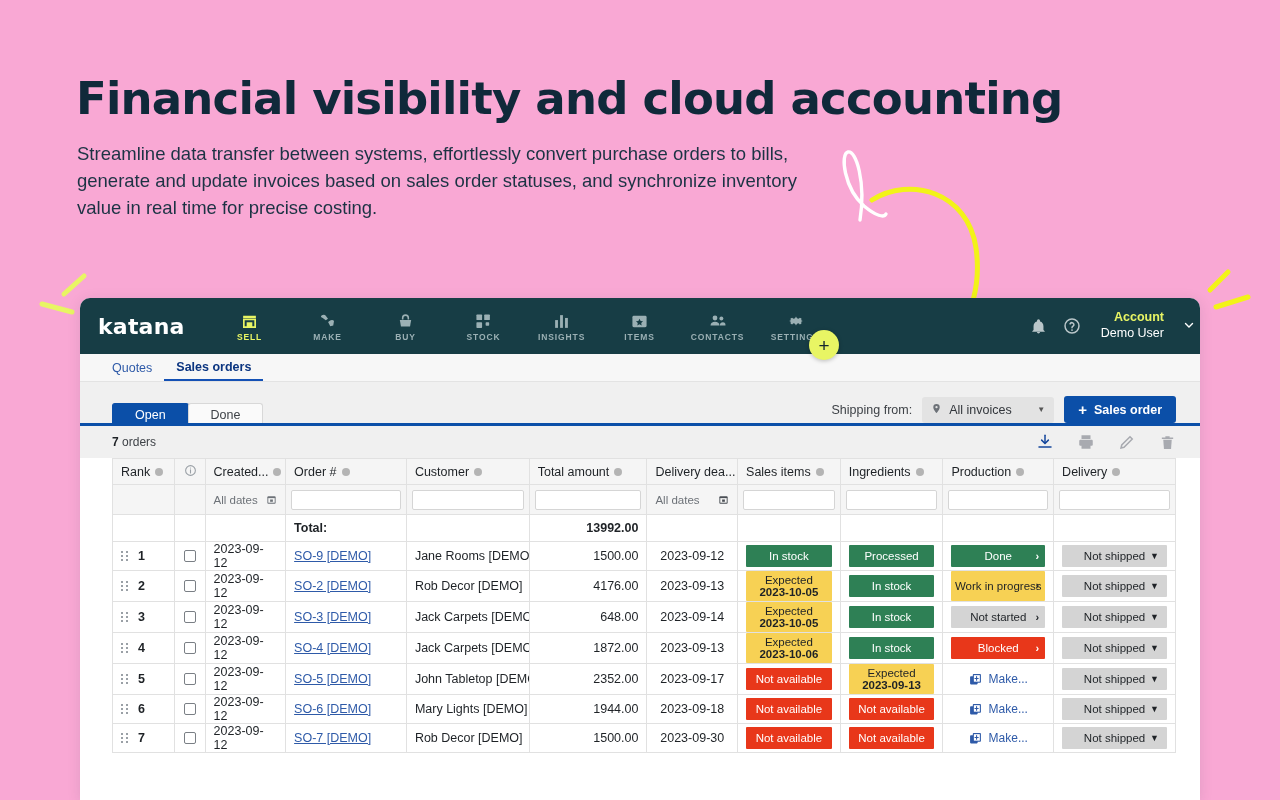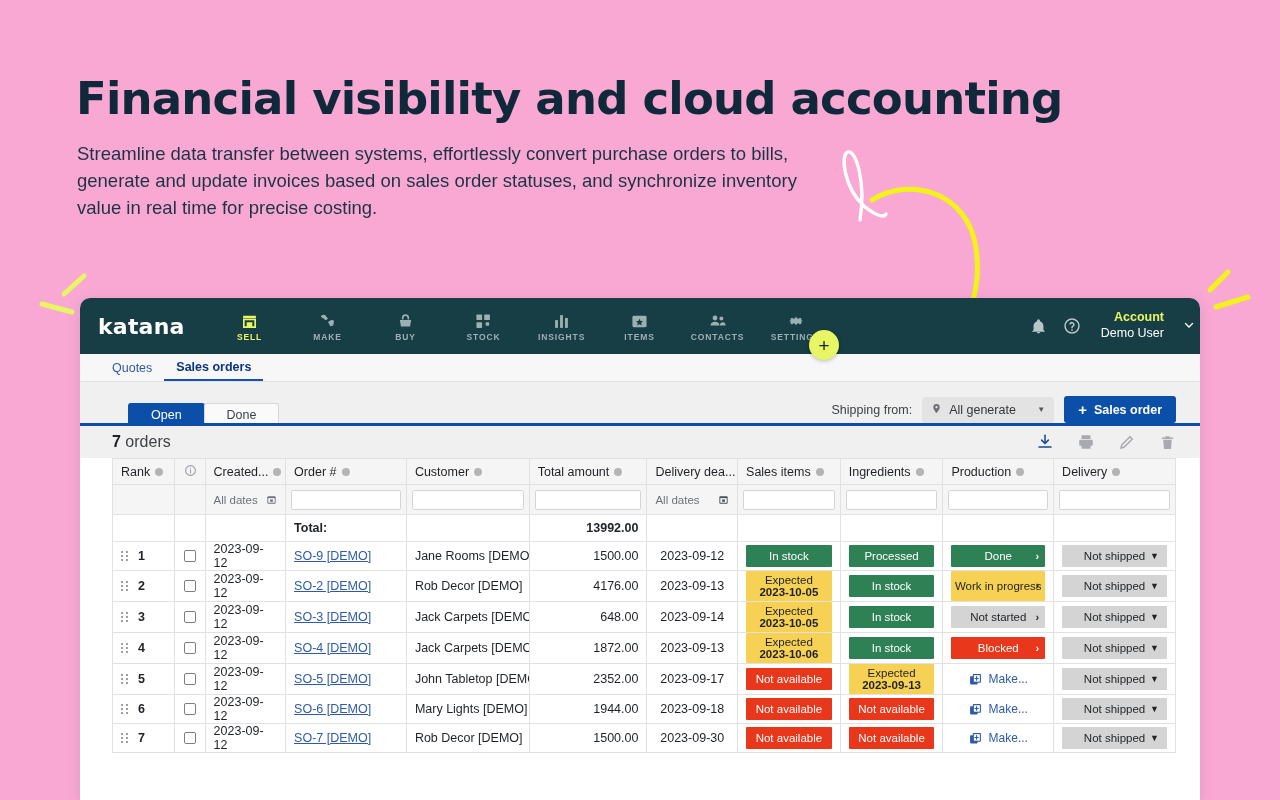--- a/index.html
+++ b/index.html
@@ -94,42 +94,42 @@
     height: 44px; background: #f0f0f0; position: relative;
     display: flex; align-items: flex-end; padding: 0 24px 0 32px;
   }
   .pill-tabs { display: flex; align-items: stretch; height: 23px; }
   .pill {
     display: flex; align-items: center; padding: 0 22px;
     font-size: 12.5px; border: 1px solid #d8d8d8; border-bottom: none;
     background: #fafafa; color: #3e4247; border-radius: 3px 3px 0 0;
     margin-right: -1px; cursor: pointer;
   }
-  .pill.active { background: #0b4fa8; color: #fff; border-color: #0b4fa8; margin-left: 16px; }
+  .pill.active { background: #0b4fa8; color: #fff; border-color: #0b4fa8; }
   .tb-right { margin-left: auto; display: flex; align-items: center; gap: 10px; padding-bottom: 3px; }
   .shipfrom-label { font-size: 12.5px; color: #3e4247; }
   .loc-select {
     display: flex; align-items: center; gap: 7px;
     background: #e3e3e3; border-radius: 3px; height: 26px; padding: 0 9px;
     font-size: 12.5px; color: #32363b; cursor: pointer; min-width: 132px;
   }
   .loc-select .caret { margin-left: auto; font-size: 8px; color: #555; }
   .so-btn {
     display: flex; align-items: center; gap: 7px;
     background: #0b4fa8; color: #fff; height: 27px; padding: 0 14px;
     border-radius: 3px; font-size: 12.5px; font-weight: 700; cursor: pointer;
   }
   .blue-rule { position: absolute; left: 0; right: 0; bottom: 0; height: 3px; background: #0b4fa8; }
 
   
   .ordersbar {
     height: 32px; background: #f0f0f0; display: flex; align-items: center;
     padding: 0 24px 0 32px;
   }
-  .orders-count { font-size: 16px; color: #3e4247; }
+  .orders-count { font-size: 12px; color: #3e4247; }
   .orders-count b { font-weight: 700; color: #1e2226; }
   .tool-icons { margin-left: auto; display: flex; align-items: center; gap: 23px; }
   .tool-icons span { cursor: pointer; display: flex; }
 
   
   .tablewrap { background: #fff; padding: 0 24px 0 32px; }
   table.grid { width: 100%; border-collapse: collapse; table-layout: fixed; }
   table.grid th, table.grid td {
     border: 1px solid #e1e1e1; font-size: 12.5px; color: #1e2226;
     padding: 0 8px; height: 26px; vertical-align: middle;
@@ -338,21 +338,21 @@
         <div class="pill">Done</div>
       </div>
       <div class="tb-right">
         <span class="shipfrom-label">Shipping from:</span>
         <div class="loc-select">
           <span>
             <svg width="11" height="13" viewBox="0 0 24 24" fill="#6d7278">
                 <path d="M12 2a7 7 0 00-7 7c0 5.2 7 13 7 13s7-7.8 7-13a7 7 0 00-7-7zm0 9.5A2.5 2.5 0 1112 6.5a2.5 2.5 0 010 5z"></path>
               </svg>
           </span>
-          <span>All generate</span>
+          <span>All invoices</span>
           <span class="caret">▼</span>
         </div>
         <div class="so-btn">
           <span style="font-size:15px;line-height:1;">+</span>
           <span>Sales order</span>
         </div>
       </div>
       <div class="blue-rule"></div>
     </div>
 

